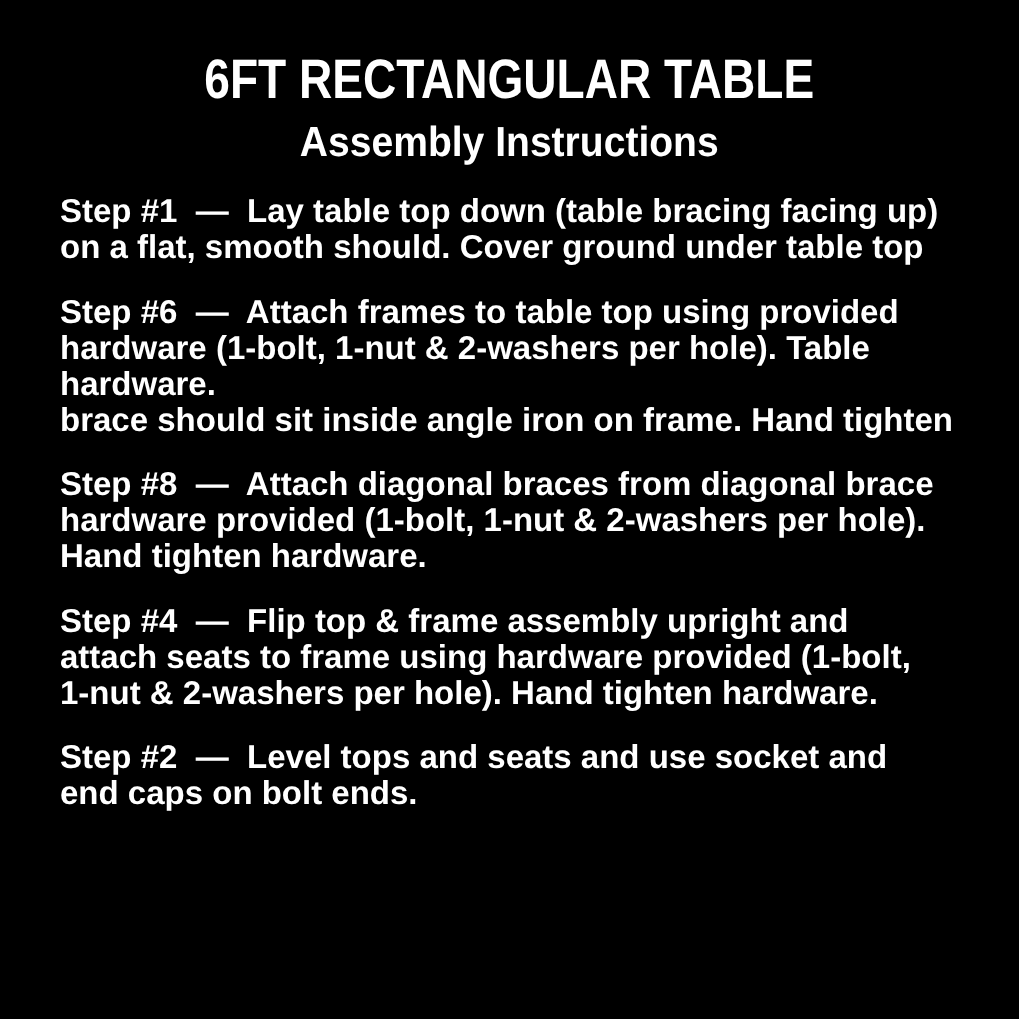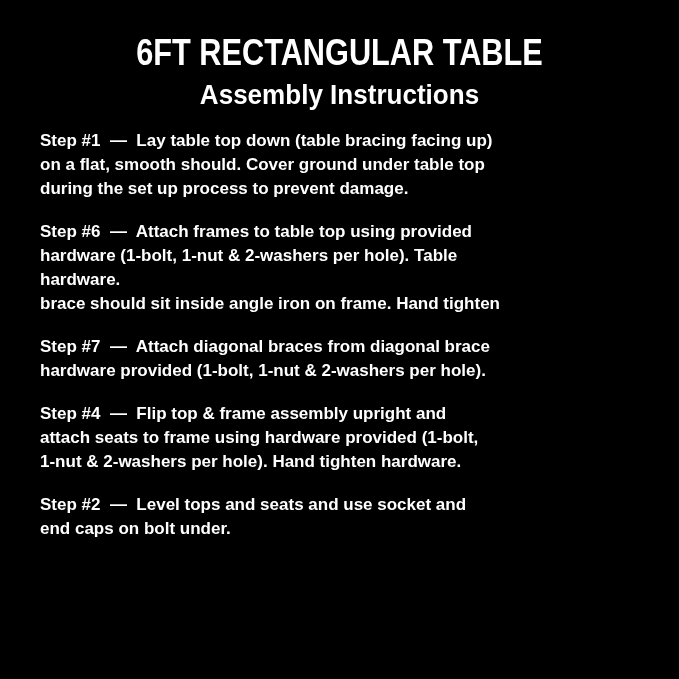--- a/index.html
+++ b/index.html
@@ -38,59 +38,59 @@
   .steps {
     margin-top: 18px;
     padding-left: 40px;
     padding-right: 30px;
   }
   .step {
     margin-bottom: 19px;
   }
   .line {
     display: block;
-    font-size: 17px;
+    font-size: 22px;
     line-height: 24px;
     font-weight: 700;
     white-space: pre;   
   }
 </style>
 </head>
 <body>
 
 <div class="sheet">
 
   <h1 class="title">6FT RECTANGULAR TABLE</h1>
   <h2 class="subtitle">Assembly Instructions</h2>
 
   <div class="steps">
 
     <p class="step">
       <span class="line">Step #1  —  Lay table top down (table bracing facing up)</span>
       <span class="line">on a flat, smooth should. Cover ground under table top</span>
-      <span class="line">during the set up process to prevent damage.</span>
     </p>
 
     <p class="step">
       <span class="line">Step #6  —  Attach frames to table top using provided</span>
       <span class="line">hardware (1-bolt, 1-nut &amp; 2-washers per hole). Table</span>
       <span class="line">hardware.</span>
       <span class="line">brace should sit inside angle iron on frame. Hand tighten</span>
     </p>
 
     <p class="step">
-      <span class="line">Step #7  —  Attach diagonal braces from diagonal brace</span>
+      <span class="line">Step #8  —  Attach diagonal braces from diagonal brace</span>
       <span class="line">hardware provided (1-bolt, 1-nut &amp; 2-washers per hole).</span>
+      <span class="line">Hand tighten hardware.</span>
     </p>
 
     <p class="step">
       <span class="line">Step #4  —  Flip top &amp; frame assembly upright and</span>
       <span class="line">attach seats to frame using hardware provided (1-bolt,</span>
       <span class="line">1-nut &amp; 2-washers per hole). Hand tighten hardware.</span>
     </p>
 
     <p class="step">
       <span class="line">Step #2  —  Level tops and seats and use socket and</span>
-      <span class="line">end caps on bolt under.</span>
+      <span class="line">end caps on bolt ends.</span>
     </p>
 
   </div>
 </div>
 
 </body></html>

